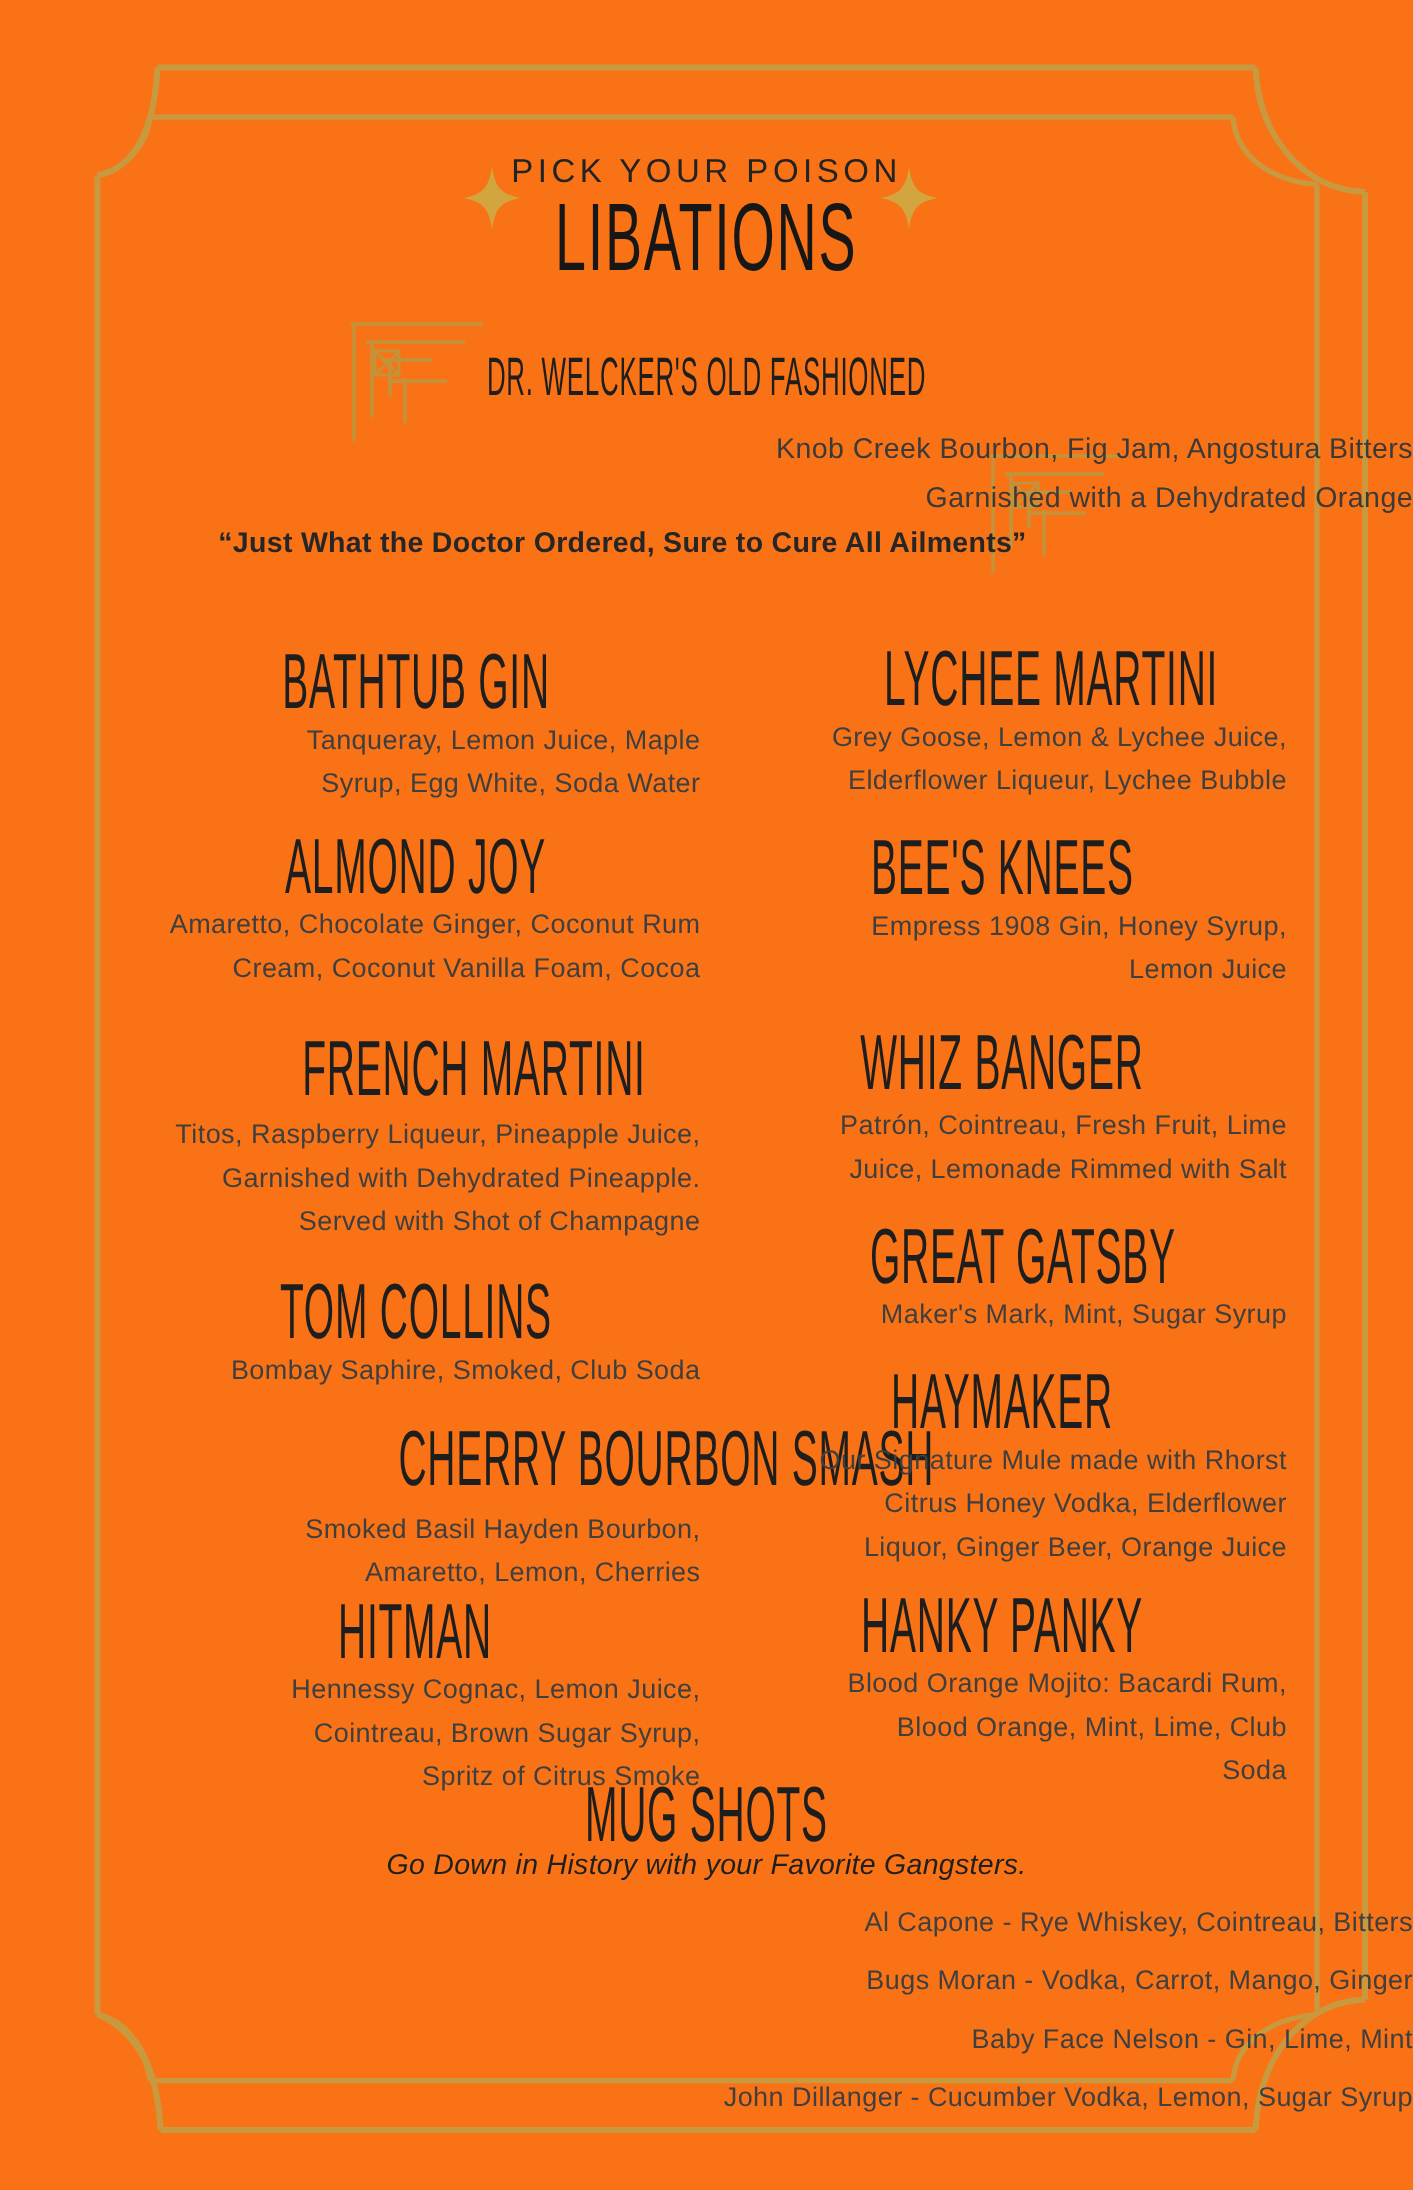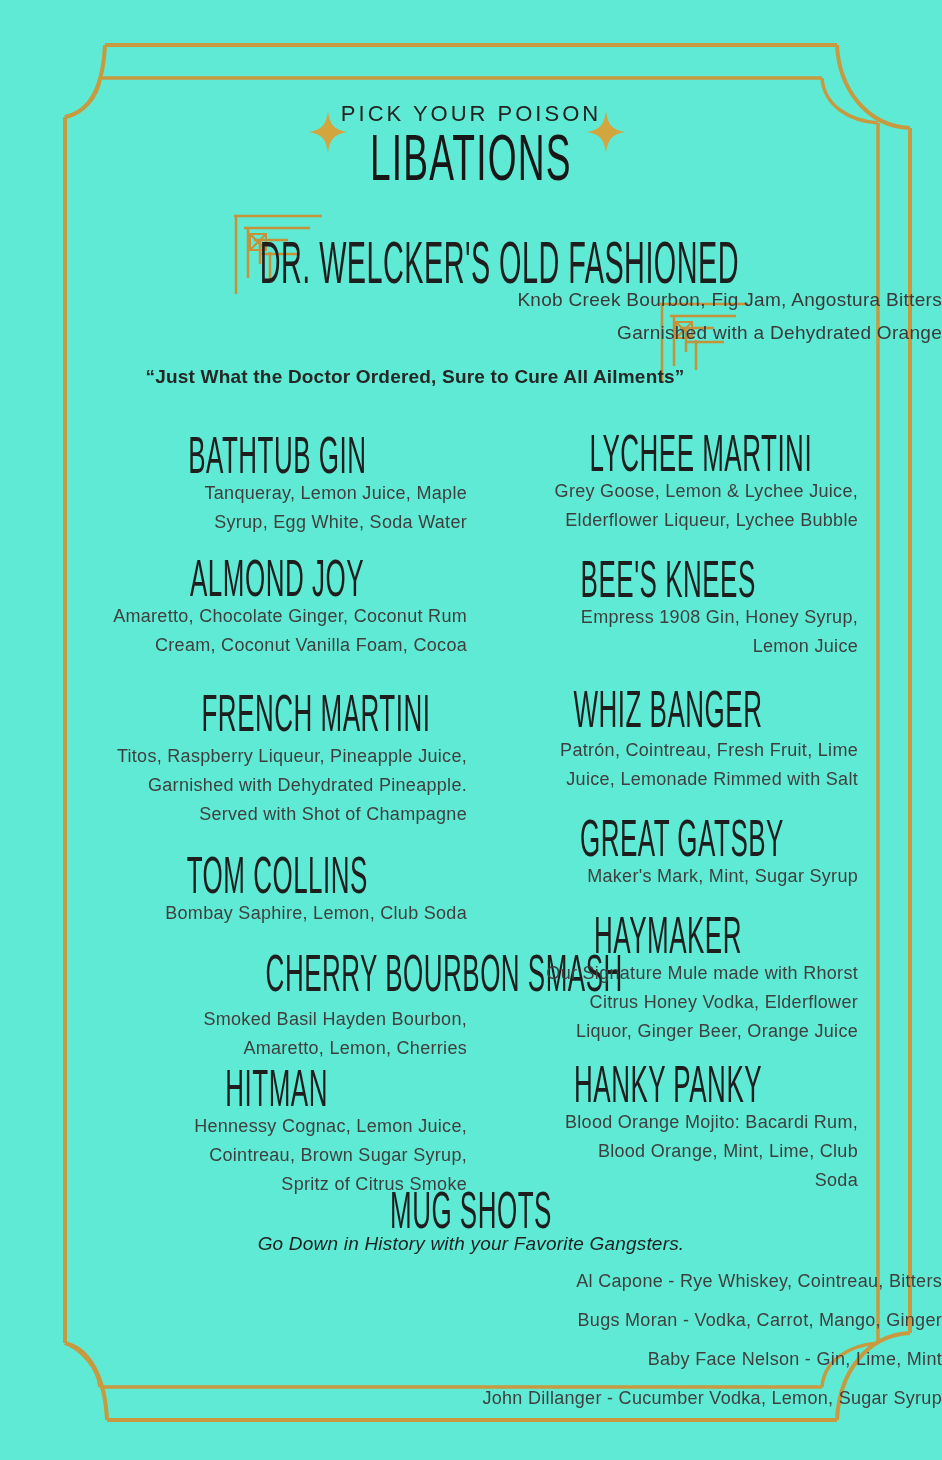--- a/index.html
+++ b/index.html
@@ -1,30 +1,30 @@
 <!DOCTYPE html>
 <html><head>
 <meta charset="utf-8">
 <style>
   html,body { margin:0; padding:0; background:#ffffff; }
   .sheet {
-    position:relative; width:942px; height:1460px; background:#5eead4;
+    position:relative; width:942px; height:1460px; background:#f97316;
     font-family:"Liberation Sans", sans-serif; color:#3f3f3f; overflow:hidden;
   }
   .abs { position:absolute; }
 
   
   .hwrap { width:100%; text-align:center; line-height:1; white-space:nowrap; }
   .hspan {
     display:inline-block; transform-origin:50% 50%;
     color:#1e1e1e; font-weight:400; letter-spacing:1px; white-space:nowrap;
   }
   .h-libations { font-size:64px; }
   .h-libations .hspan { transform:scaleX(0.58); letter-spacing:2px; color:#171717; }
-  .h-feat { font-size:60px; }
+  .h-feat { font-size:36px; }
   .h-feat .hspan { transform:scaleX(0.48); }
   .h-drink { font-size:52px; }
   .h-drink .hspan { transform:scaleX(0.50); }
 
   .kicker {
     width:100%; text-align:center; font-size:22px; letter-spacing:3px;
     color:#232323; font-weight:400;
   }
   .desc {
     width:100%; text-align:right; font-size:18px; line-height:29px;
@@ -98,21 +98,21 @@
       <path d="M 34 44 H 72 M 44 42 V 72"></path>
     </g>
   </svg>
 
   <section class="abs" style="left:0;top:0;width:942px">
     <div class="abs hwrap h-feat" style="left:0;top:233px;width:942px">
       <span class="hspan">DR. WELCKER'S OLD FASHIONED</span>
     </div>
     <p class="abs desc desc-lg" style="left:0;top:283px;width:942px">Knob Creek Bourbon, Fig Jam, Angostura Bitters
 Garnished with a Dehydrated Orange</p>
-    <p class="abs quote" style="left:0;top:366px;width:830px">“Just What the Doctor Ordered, Sure to Cure All Ailments”</p>
+    <p class="abs quote" style="left:0;top:352px;width:830px">“Just What the Doctor Ordered, Sure to Cure All Ailments”</p>
   </section>
 
   <section>
     <div class="abs drink" style="left:87px;top:429px">
       <div class="hwrap h-drink"><span class="hspan">BATHTUB GIN</span></div>
       <p class="desc">Tanqueray, Lemon Juice, Maple
 Syrup, Egg White, Soda Water</p>
     </div>
     <div class="abs drink" style="left:87px;top:552px">
       <div class="hwrap h-drink"><span class="hspan">ALMOND JOY</span></div>
@@ -120,21 +120,21 @@
 Cream, Coconut Vanilla Foam, Cocoa</p>
     </div>
     <div class="abs drink" style="left:87px;top:687px">
       <div class="hwrap h-drink"><span class="hspan">FRENCH MARTINI</span></div>
       <p class="desc" style="margin-top:3px">Titos, Raspberry Liqueur, Pineapple Juice,
 Garnished with Dehydrated Pineapple.
 Served with Shot of Champagne</p>
     </div>
     <div class="abs drink" style="left:87px;top:849px">
       <div class="hwrap h-drink"><span class="hspan">TOM COLLINS</span></div>
-      <p class="desc">Bombay Saphire, Lemon, Club Soda</p>
+      <p class="desc">Bombay Saphire, Smoked, Club Soda</p>
     </div>
     <div class="abs drink" style="left:87px;top:947px">
       <div class="hwrap h-drink"><span class="hspan">CHERRY BOURBON SMASH</span></div>
       <p class="desc" style="margin-top:6px">Smoked Basil Hayden Bourbon,
 Amaretto, Lemon, Cherries</p>
     </div>
     <div class="abs drink" style="left:87px;top:1062px">
       <div class="hwrap h-drink"><span class="hspan">HITMAN</span></div>
       <p class="desc">Hennessy Cognac, Lemon Juice,
 Cointreau, Brown Sugar Syrup,

